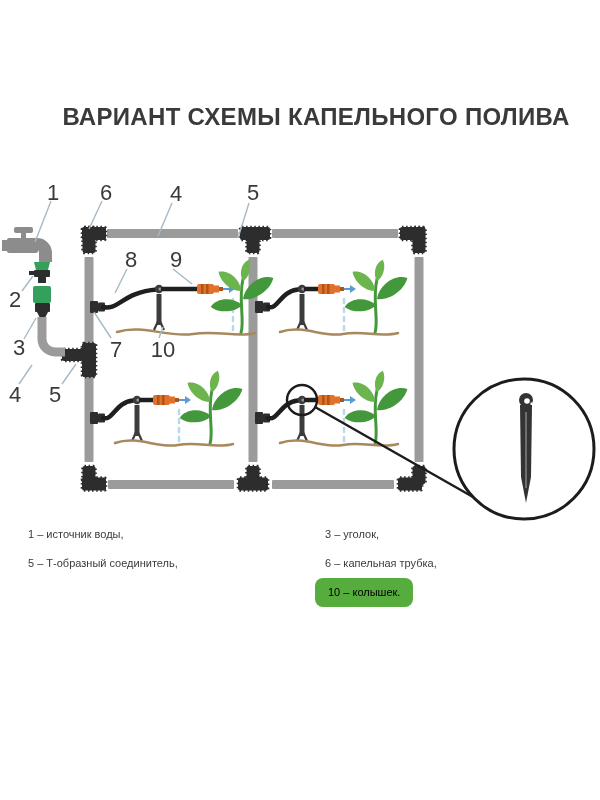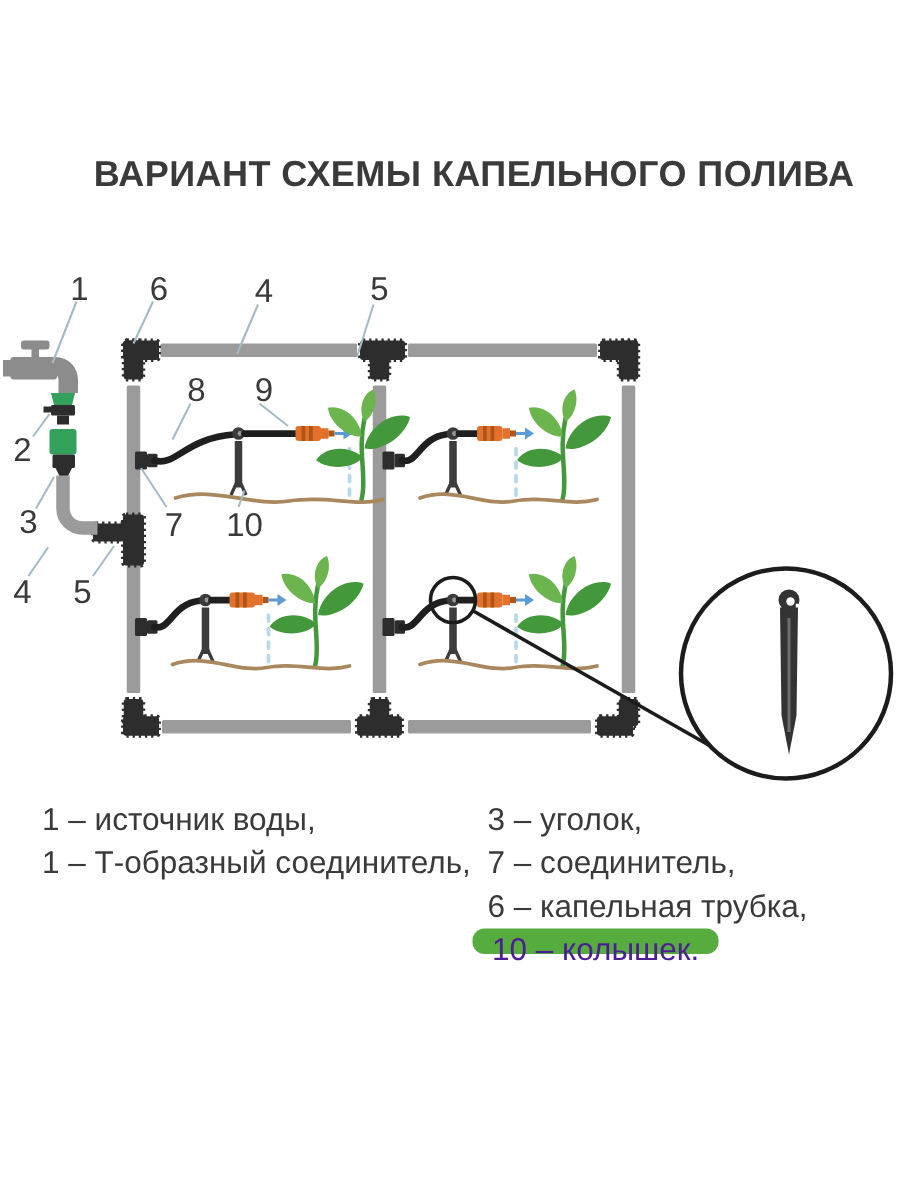--- a/index.html
+++ b/index.html
@@ -27,26 +27,26 @@
   .stemLine{stroke:var(--stem);stroke-width:3;fill:none;stroke-linecap:round}
   .leafD{fill:var(--leafDark)}
   .leafL{fill:var(--leafLight)}
   .groundLine{stroke:var(--ground);stroke-width:2.5;fill:none;stroke-linecap:round}
   .leader{stroke:var(--leader);stroke-width:1.4}
   .num{font-size:22px;fill:var(--text);text-anchor:middle;font-family:"Liberation Sans",sans-serif}
   .loupe{fill:#fff;stroke:#1c1c1c;stroke-width:3}
   .loupeSmall{fill:none;stroke:#1c1c1c;stroke-width:2.4}
   .loupeLine{stroke:#1c1c1c;stroke-width:2.4}
   .stakeBig{fill:#333}
-  .legend{position:absolute;top:532px;font-size:21px;color:var(--text,#3a3a3a)}
+  .legend{position:absolute;top:520px;font-size:11px;color:var(--text,#3a3a3a)}
   .legend .row{height:29px;line-height:29px;white-space:nowrap}
   .legend-left{left:28px}
   .legend-right{left:325px}
-  .badge{display:inline-block;background:var(--badge);color:#4c1d95;padding:0 13px;
-         border-radius:8px;margin-left:-10px;height:17px;line-height:29px}
+  .badge{display:inline-block;background:var(--badge);color:#000000;padding:0 13px;
+         border-radius:8px;margin-left:-10px;height:29px;line-height:29px}
 </style>
 </head>
 <body>
 
 <div class="canvas">
 
   <div class="title">ВАРИАНТ СХЕМЫ КАПЕЛЬНОГО ПОЛИВА</div>
 
   <svg class="diagram" width="600" height="800" viewBox="0 0 600 800">
     <defs>
@@ -204,24 +204,23 @@
         <circle cx="527" cy="401" r="2.8" fill="#fff"></circle>
         <rect x="530.5" y="402.5" width="4" height="3.4" fill="#fff"></rect>
         <polygon points="520,405 532,405 531,477 526,503 521,477" class="stakeBig"></polygon>
         <line x1="526" y1="412" x2="526" y2="488" stroke="#6e6e6e" stroke-width="2"></line>
       </g>
     </g>
   </svg>
 
   <div class="legend legend-left">
     <div class="row">1 – источник воды,</div>
-    <div class="row">1 – Т-образный соединитель,</div>
+    <div class="row">5 – Т-образный соединитель,</div>
   </div>
   <div class="legend legend-right">
     <div class="row">3 – уголок,</div>
-    <div class="row">7 – соединитель,</div>
     <div class="row">6 – капельная трубка,</div>
     <div class="row">
       <span class="badge">10 – колышек.</span>
     </div>
   </div>
 
 </div>
 
 </body></html>

